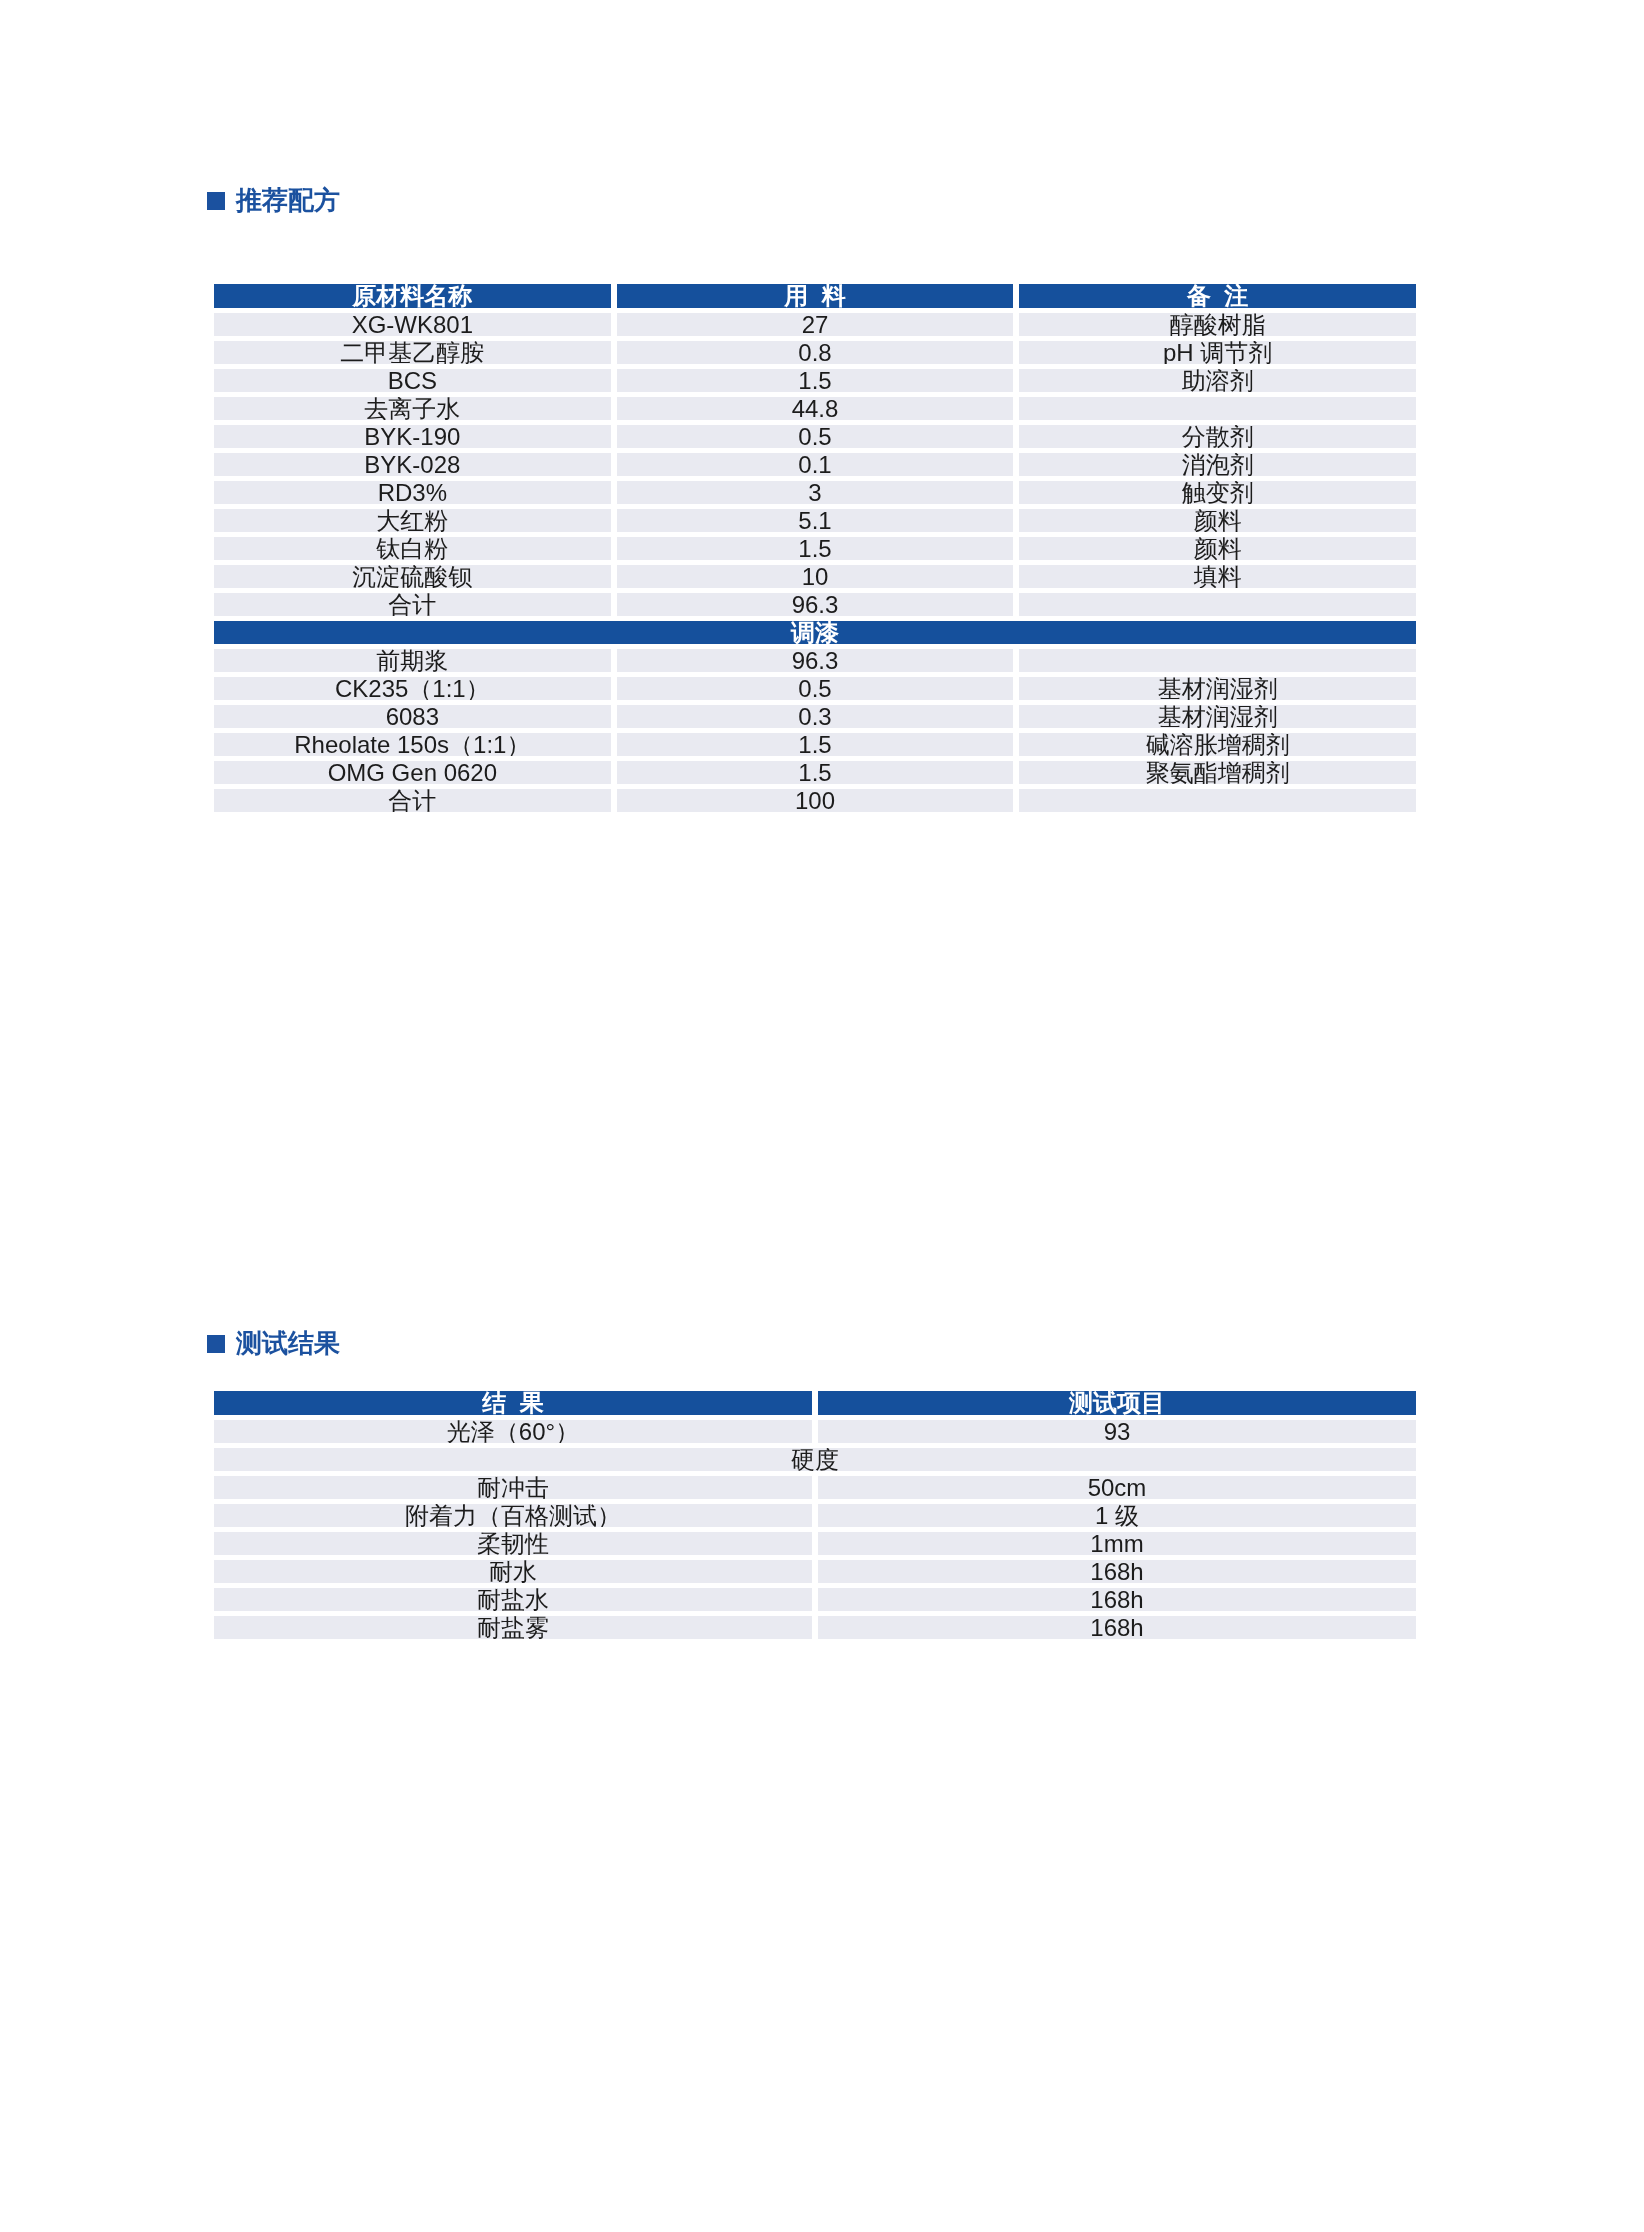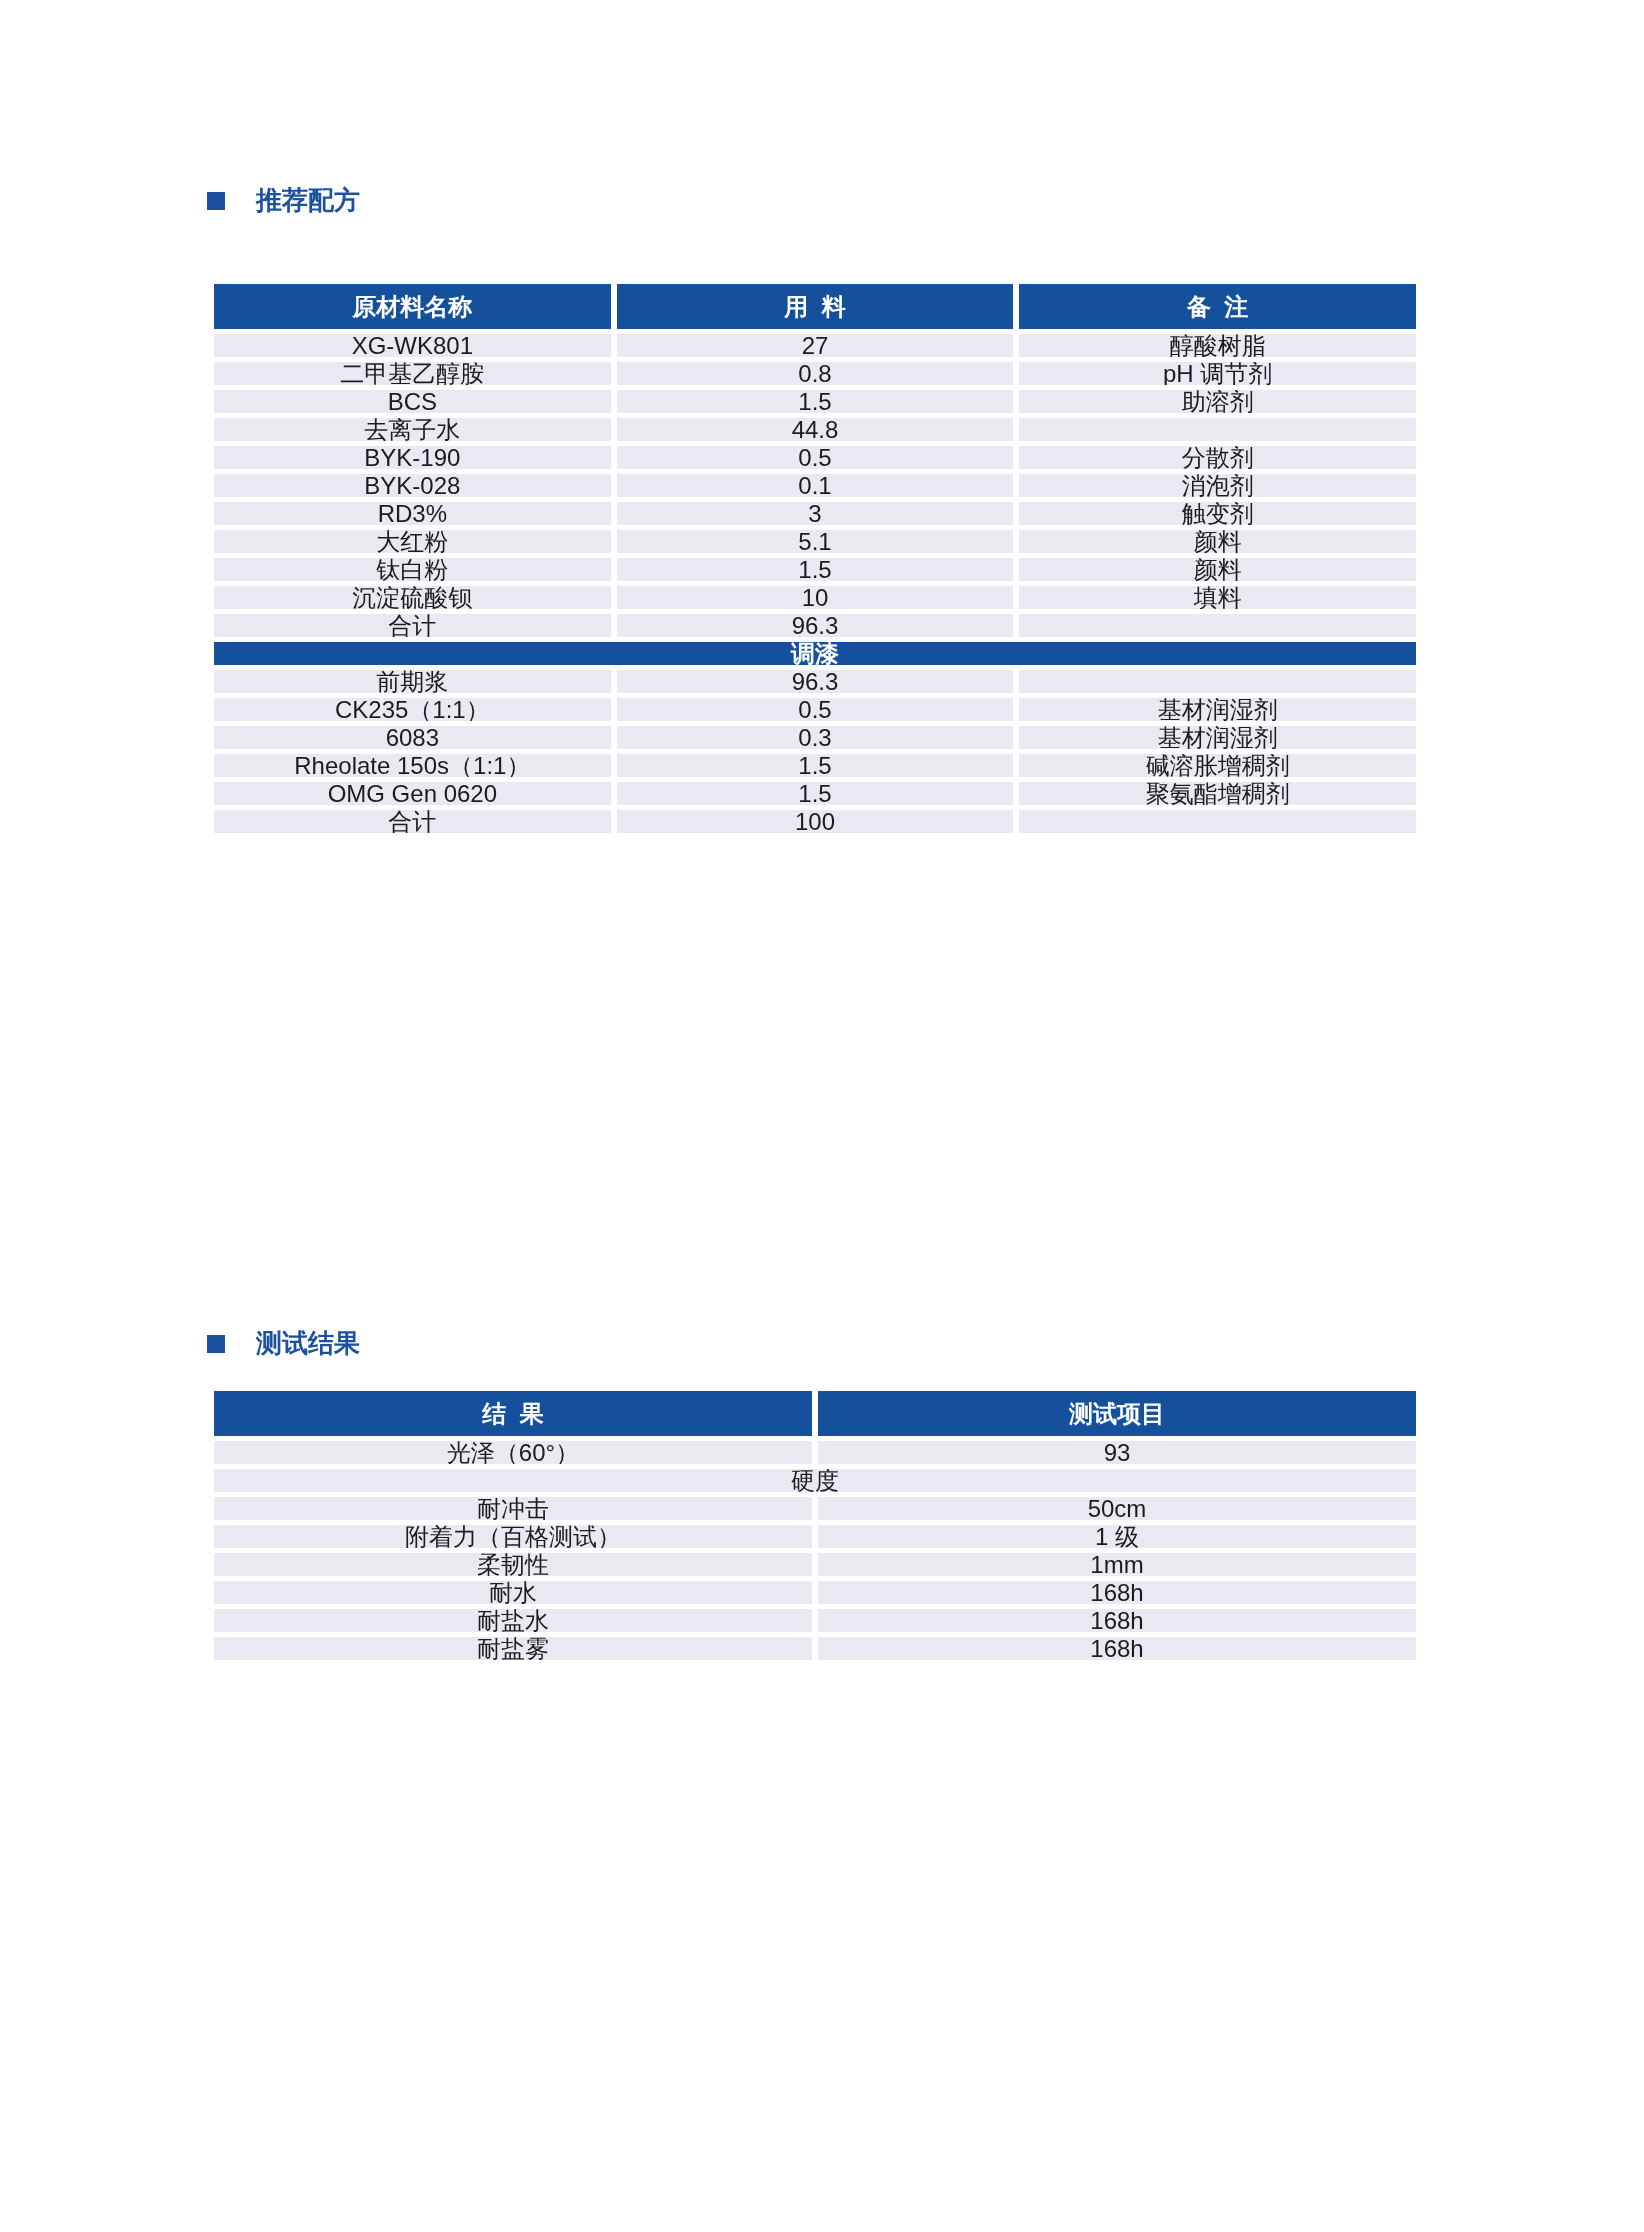--- a/index.html
+++ b/index.html
@@ -5,27 +5,27 @@
   html,body { margin:0; padding:0; }
   body {
     width:1645px; height:2233px;
     background:#ffffff;
     font-family:"Liberation Sans","DejaVu Sans",sans-serif;
     position:relative;
     color:#1c1c1c;
   }
   .sec-title {
     position:absolute; left:207px;
-    display:flex; align-items:center; gap:31px;
+    display:flex; align-items:center; gap:11px;
     color:#1b519f; font-size:26px; font-weight:bold;
   }
   .sq { width:18px; height:18px; background:#1b519f; flex:0 0 auto; }
   .tbl { position:absolute; left:214px; width:1202px; }
   .row { display:flex; column-gap:6px; height:23px; margin-bottom:5px; }
-  .row.head { height:45px; }
+  .row.head { height:24px; }
   .cell {
     flex:1; background:#e9eaf1;
     display:flex; align-items:center; justify-content:center;
     font-size:24px; white-space:pre; overflow:hidden;
   }
   .head .cell, .secrow .cell {
     background:#15509c; color:#ffffff; font-weight:bold;
   }
   #table1 { top:284px; }
   #title1 { top:183px; }

